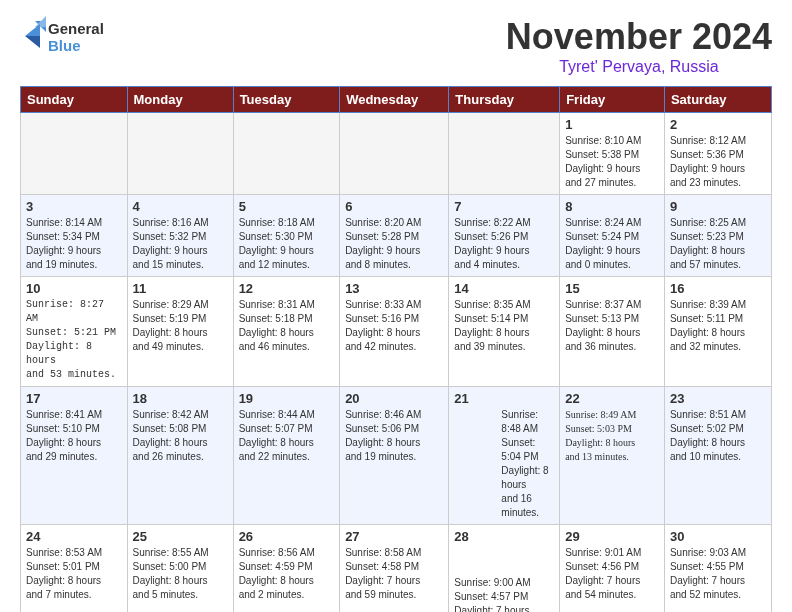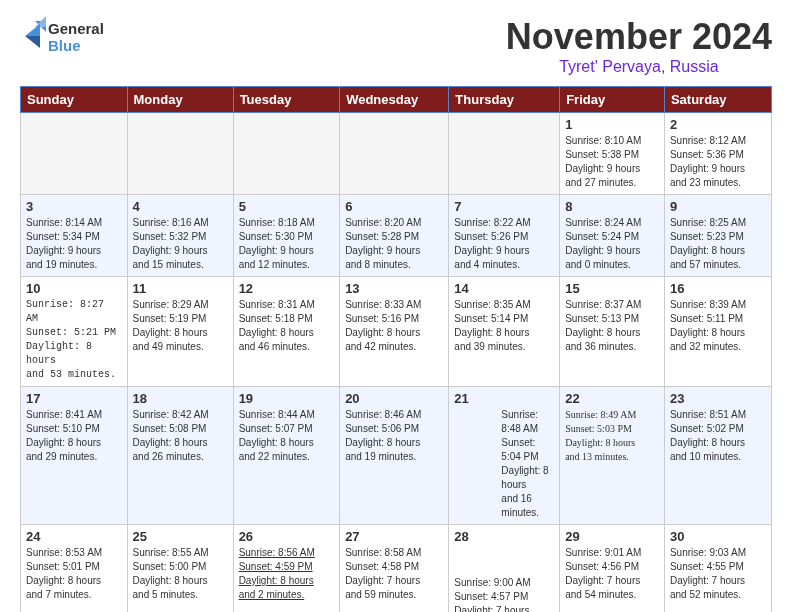--- a/index.html
+++ b/index.html
@@ -295,21 +295,21 @@
           </td>
           <td>
             <span class="day-number">25</span>
             <div class="day-info" style="white-space: pre-line;">Sunrise: 8:55 AM
 Sunset: 5:00 PM
 Daylight: 8 hours
 and 5 minutes.</div>
           </td>
           <td>
             <span class="day-number">26</span>
-            <div class="day-info" style="white-space: pre-line; text-decoration: underline;">Sunrise: 8:56 AM
+            <div class="day-info" style="white-space: pre-line;">Sunrise: 8:56 AM
 Sunset: 4:59 PM
 Daylight: 8 hours
 and 2 minutes.</div>
           </td>
           <td>
             <span class="day-number">27</span>
             <div class="day-info" style="white-space: pre-line;">Sunrise: 8:58 AM
 Sunset: 4:58 PM
 Daylight: 7 hours
 and 59 minutes.</div>

